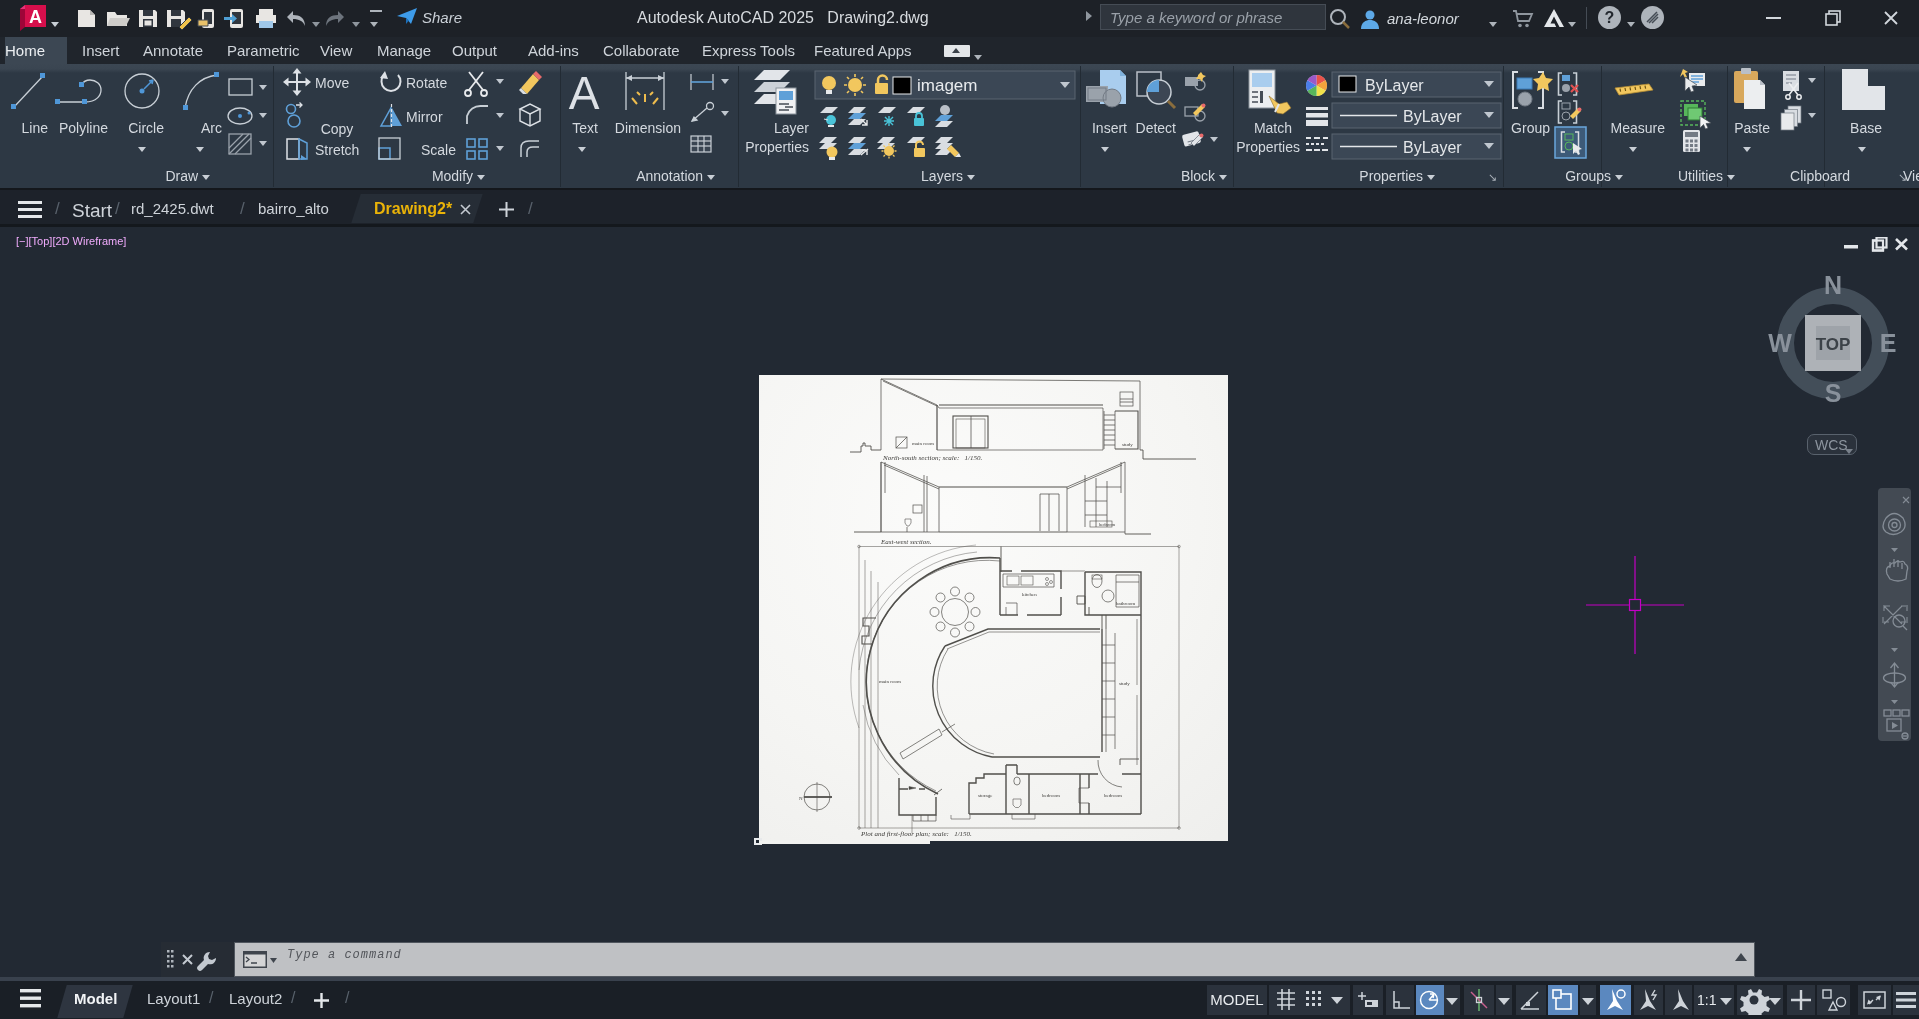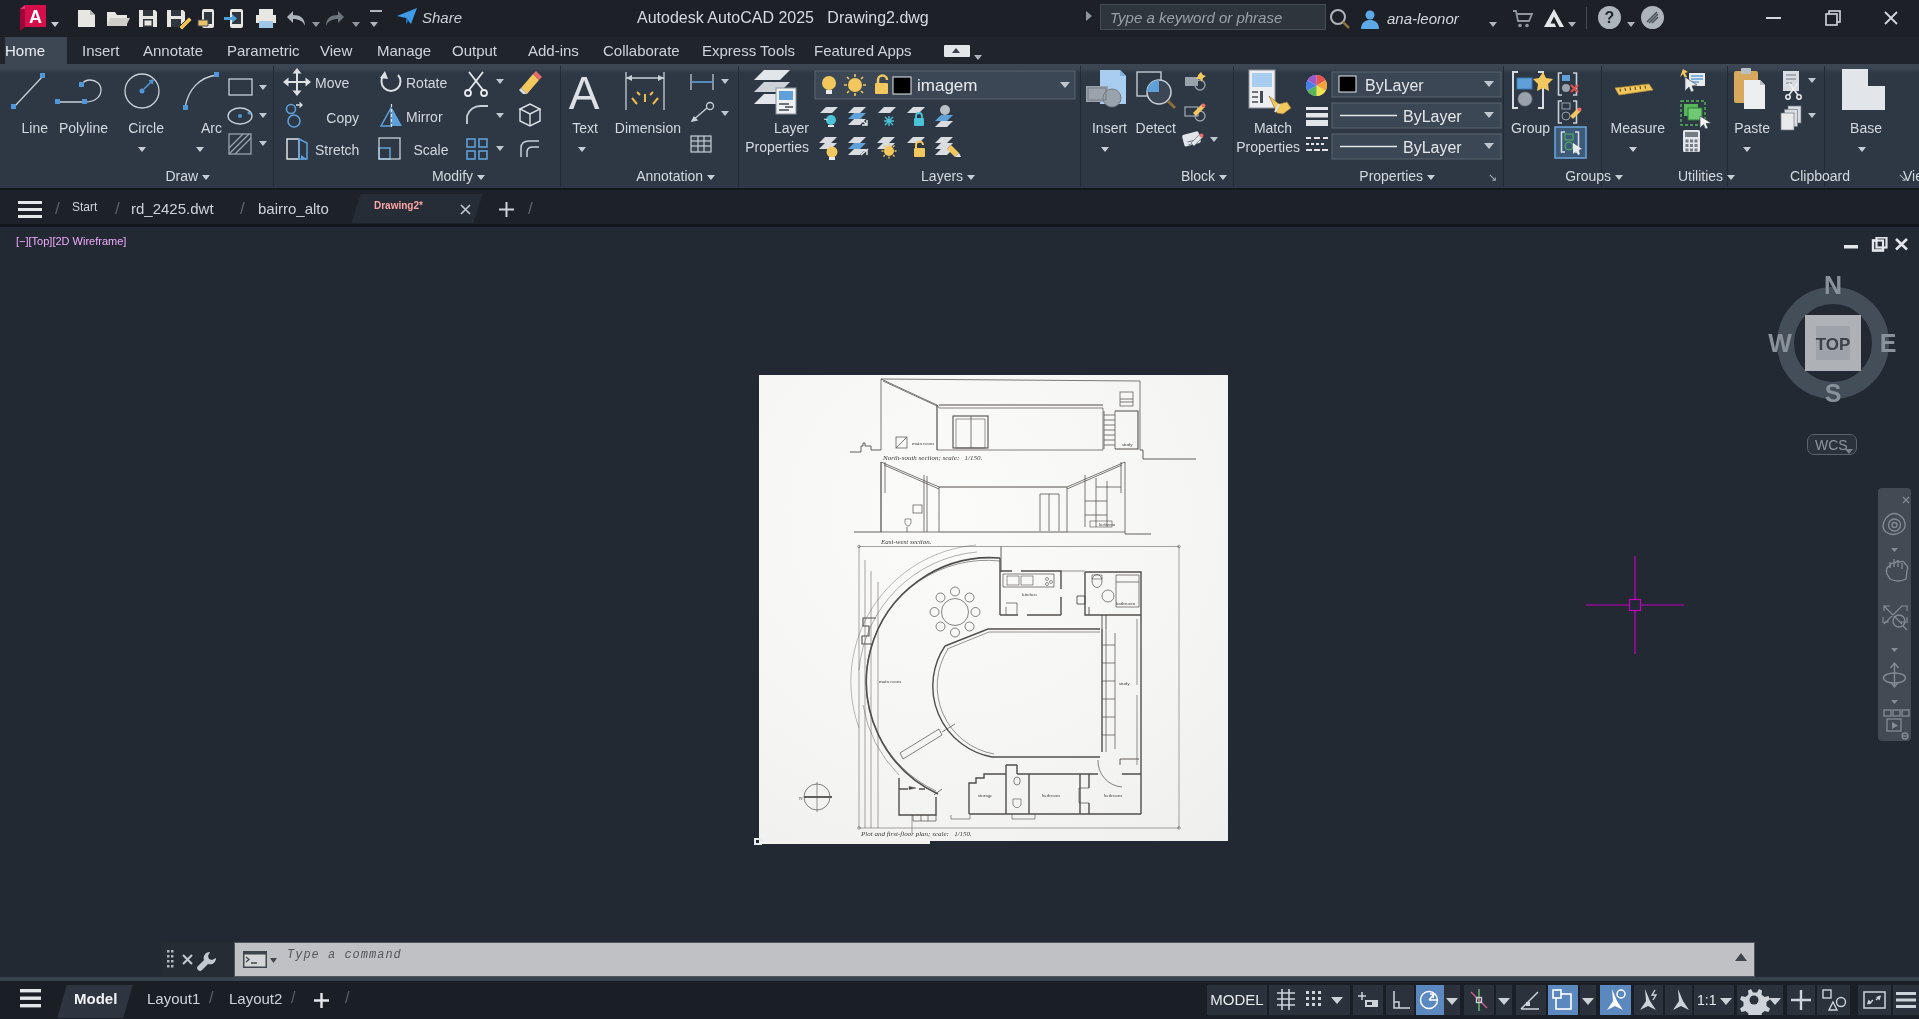--- a/index.html
+++ b/index.html
@@ -293,24 +293,24 @@
         <path d="M250,93 L250,88 Q250,83 256,83 L262,83"></path>
       </g>
       <g fill="#c0c7cf">
         <path d="M219,15 l8,0 l-4,5 z"></path>
           <path d="M219,49 l8,0 l-4,5 z"></path>
           <path d="M219,82 l8,0 l-4,5 z"></path>
       </g>
     </svg>
     <div class="abs btnlabel" style="left:315px;top:11px;width:44px;text-align:left">Move</div>
     <div class="abs btnlabel" style="left:406px;top:11px;width:50px;text-align:left">Rotate</div>
-    <div class="abs btnlabel" style="left:315px;top:46px;width:44px;text-align:right">Copy</div>
+    <div class="abs btnlabel" style="left:315px;top:57px;width:44px;text-align:center">Copy</div>
     <div class="abs btnlabel" style="left:406px;top:45px;width:50px;text-align:left">Mirror</div>
     <div class="abs btnlabel" style="left:315px;top:78px;width:50px;text-align:left">Stretch</div>
-    <div class="abs btnlabel" style="left:406px;top:78px;width:50px;text-align:center">Scale</div>
+    <div class="abs btnlabel" style="left:406px;top:78px;width:50px;text-align:right">Scale</div>
     <svg class="abs" style="left:560px;top:0" width="178" height="104" viewBox="0 0 178 104">
       <text x="24" y="45" font-size="46" fill="#dde1e6" text-anchor="middle" font-family="Liberation Sans">A</text>
 
       <g stroke="#c8cfd6" stroke-width="1.3" fill="none">
         <line x1="66" y1="8" x2="66" y2="46"></line>
           <line x1="104" y1="8" x2="104" y2="46"></line>
         <line x1="66" y1="14" x2="104" y2="14"></line>
       </g>
       <g fill="#c8cfd6">
           <path d="M66,14 l6,-3 v6 z"></path>
@@ -650,27 +650,27 @@
   <div id="ribbongap" class="abs"></div>
   <div id="filetabs" class="abs">
     <svg class="abs" style="left:18px;top:11px" width="24" height="17" viewBox="0 0 24 17">
         <g fill="#e4e7ea">
           <rect y="0" width="24" height="3"></rect>
           <rect y="7" width="24" height="3"></rect>
           <rect y="14" width="24" height="3"></rect>
         </g>
       </svg>
     <div class="abs" style="left:55px;top:9px;color:#58616b;font-size:17px">/</div>
-    <div class="abs" style="left:72px;top:10px;color:#ced3d9;font-size:12px">Start</div>
+    <div class="abs" style="left:72px;top:10px;color:#ced3d9;font-size:19px">Start</div>
     <div class="abs" style="left:115px;top:9px;color:#58616b;font-size:17px">/</div>
     <div class="abs" style="left:131px;top:10px;color:#ced3d9;font-size:15px">rd_2425.dwt</div>
     <div class="abs" style="left:240px;top:9px;color:#58616b;font-size:17px">/</div>
     <div class="abs" style="left:258px;top:10px;color:#ced3d9;font-size:15px">bairro_alto</div>
     <div class="abs" style="left:356px;top:4px;width:122px;height:29px;background:#262d36;transform:skewX(-18deg)"></div>
-    <div class="abs" style="left:374px;top:10px;color:#fca5a5;font-size:10px;font-weight:bold">Drawing2*</div>
+    <div class="abs" style="left:374px;top:10px;color:#eab308;font-size:16px;font-weight:bold">Drawing2*</div>
     <svg class="abs" style="left:460px;top:14px" width="11" height="11" viewBox="0 0 11 11">
         <path d="M1,1 L10,10 M10,1 L1,10" stroke="#c3c9d0" stroke-width="1.6"></path>
       </svg>
     <svg class="abs" style="left:498px;top:11px" width="17" height="17" viewBox="0 0 17 17">
         <path d="M8.5,1 V16 M1,8.5 H16" stroke="#ced3d9" stroke-width="2"></path>
       </svg>
     <div class="abs" style="left:528px;top:9px;color:#58616b;font-size:17px">/</div>
   </div>
   <div id="filetabgap" class="abs"></div>
   <div id="canvas" class="abs">

